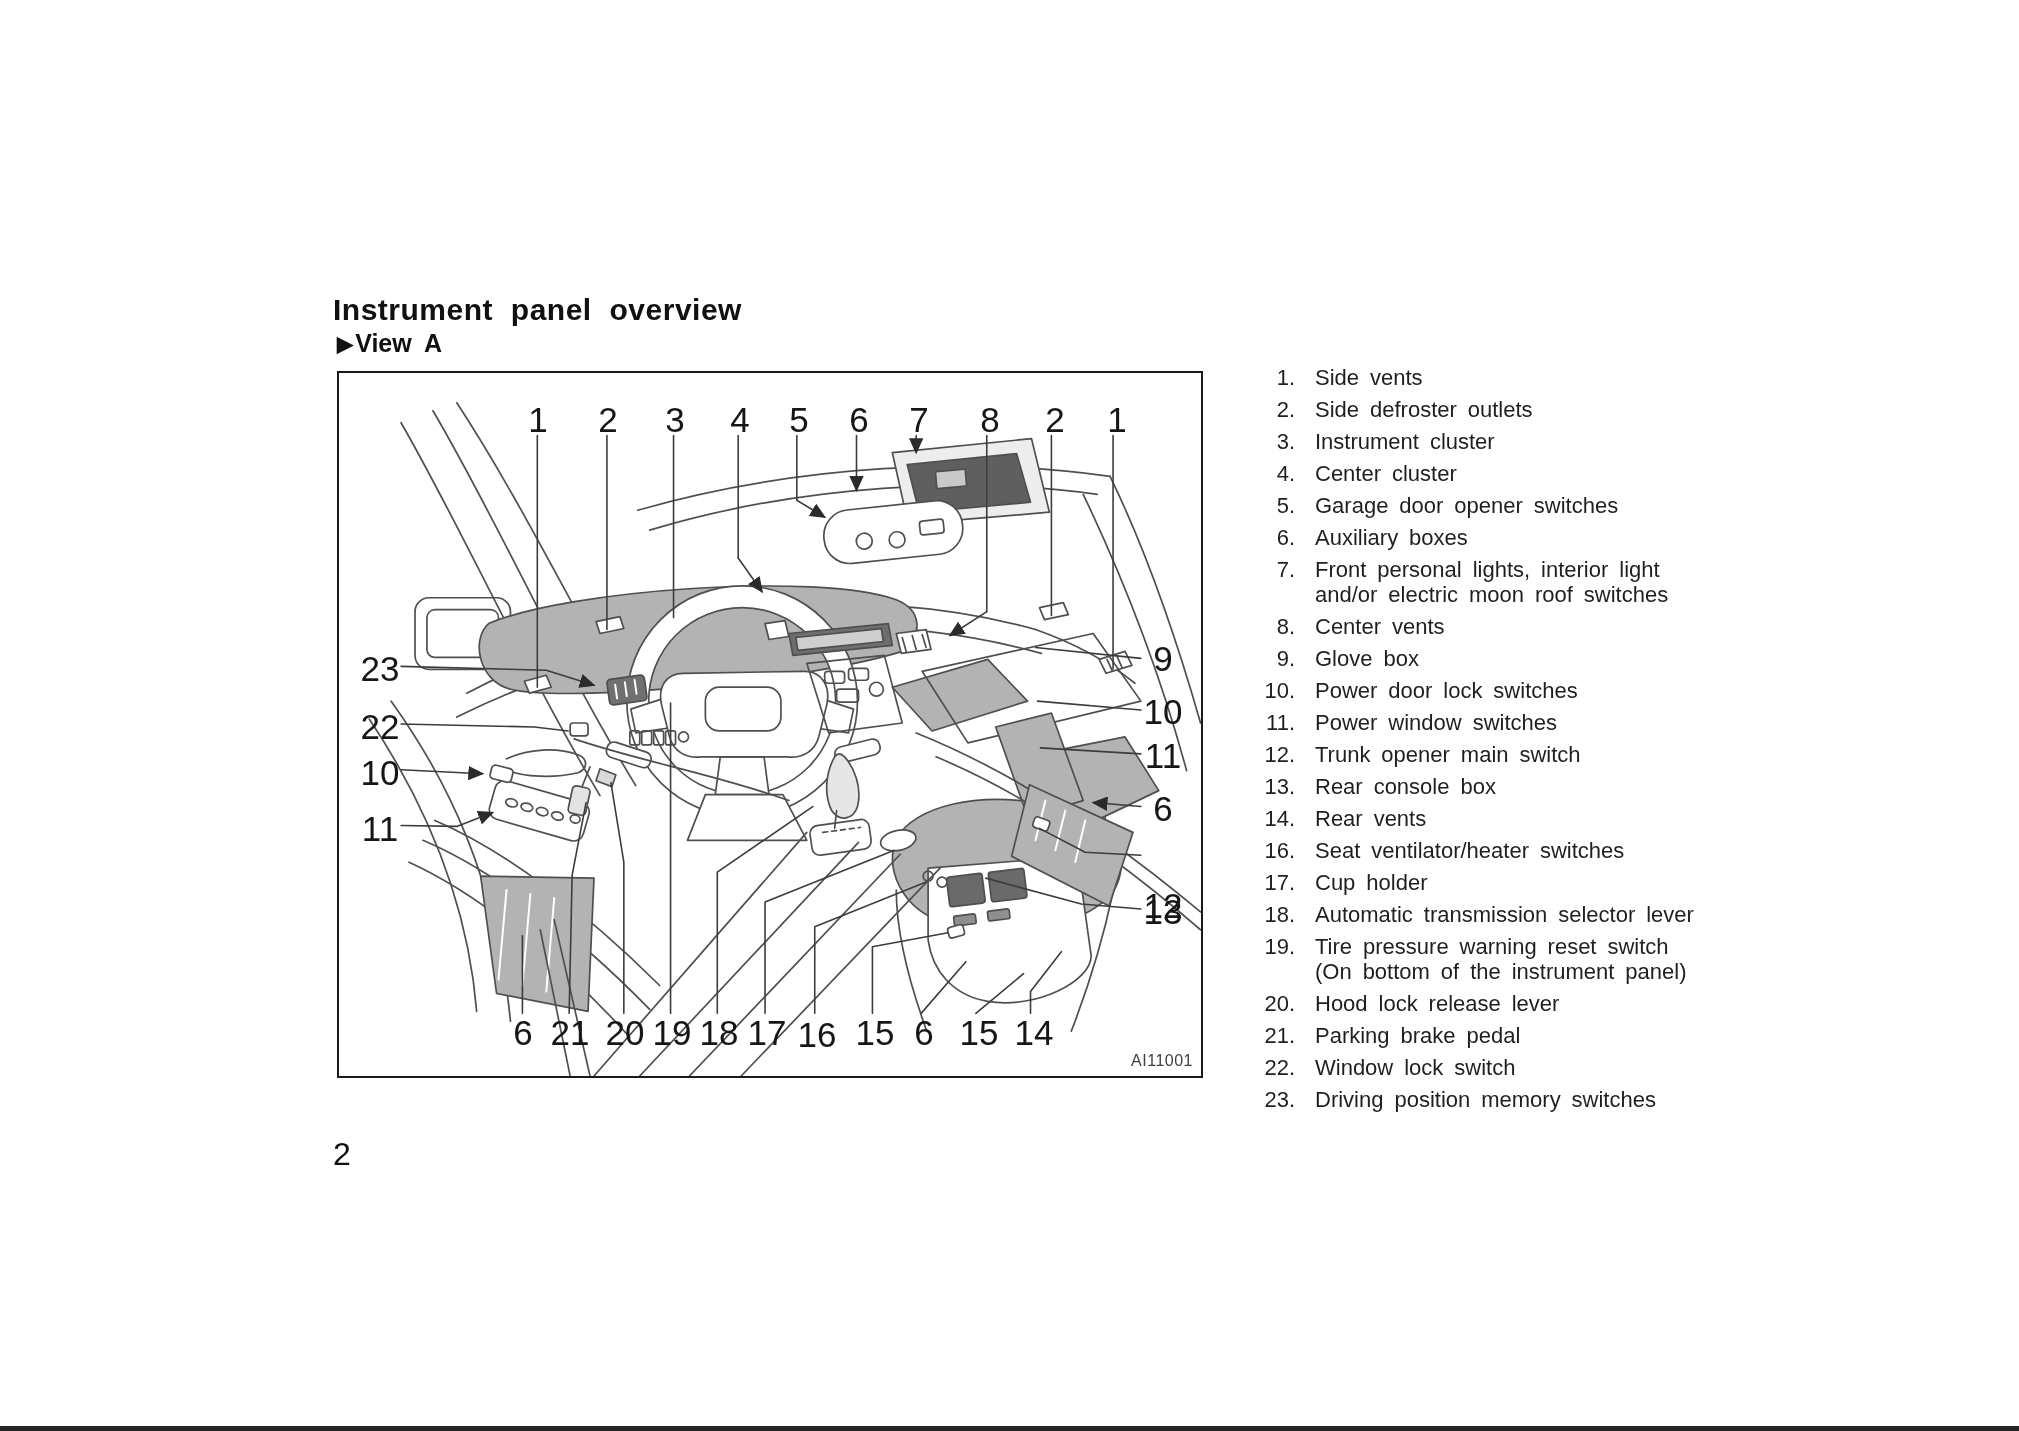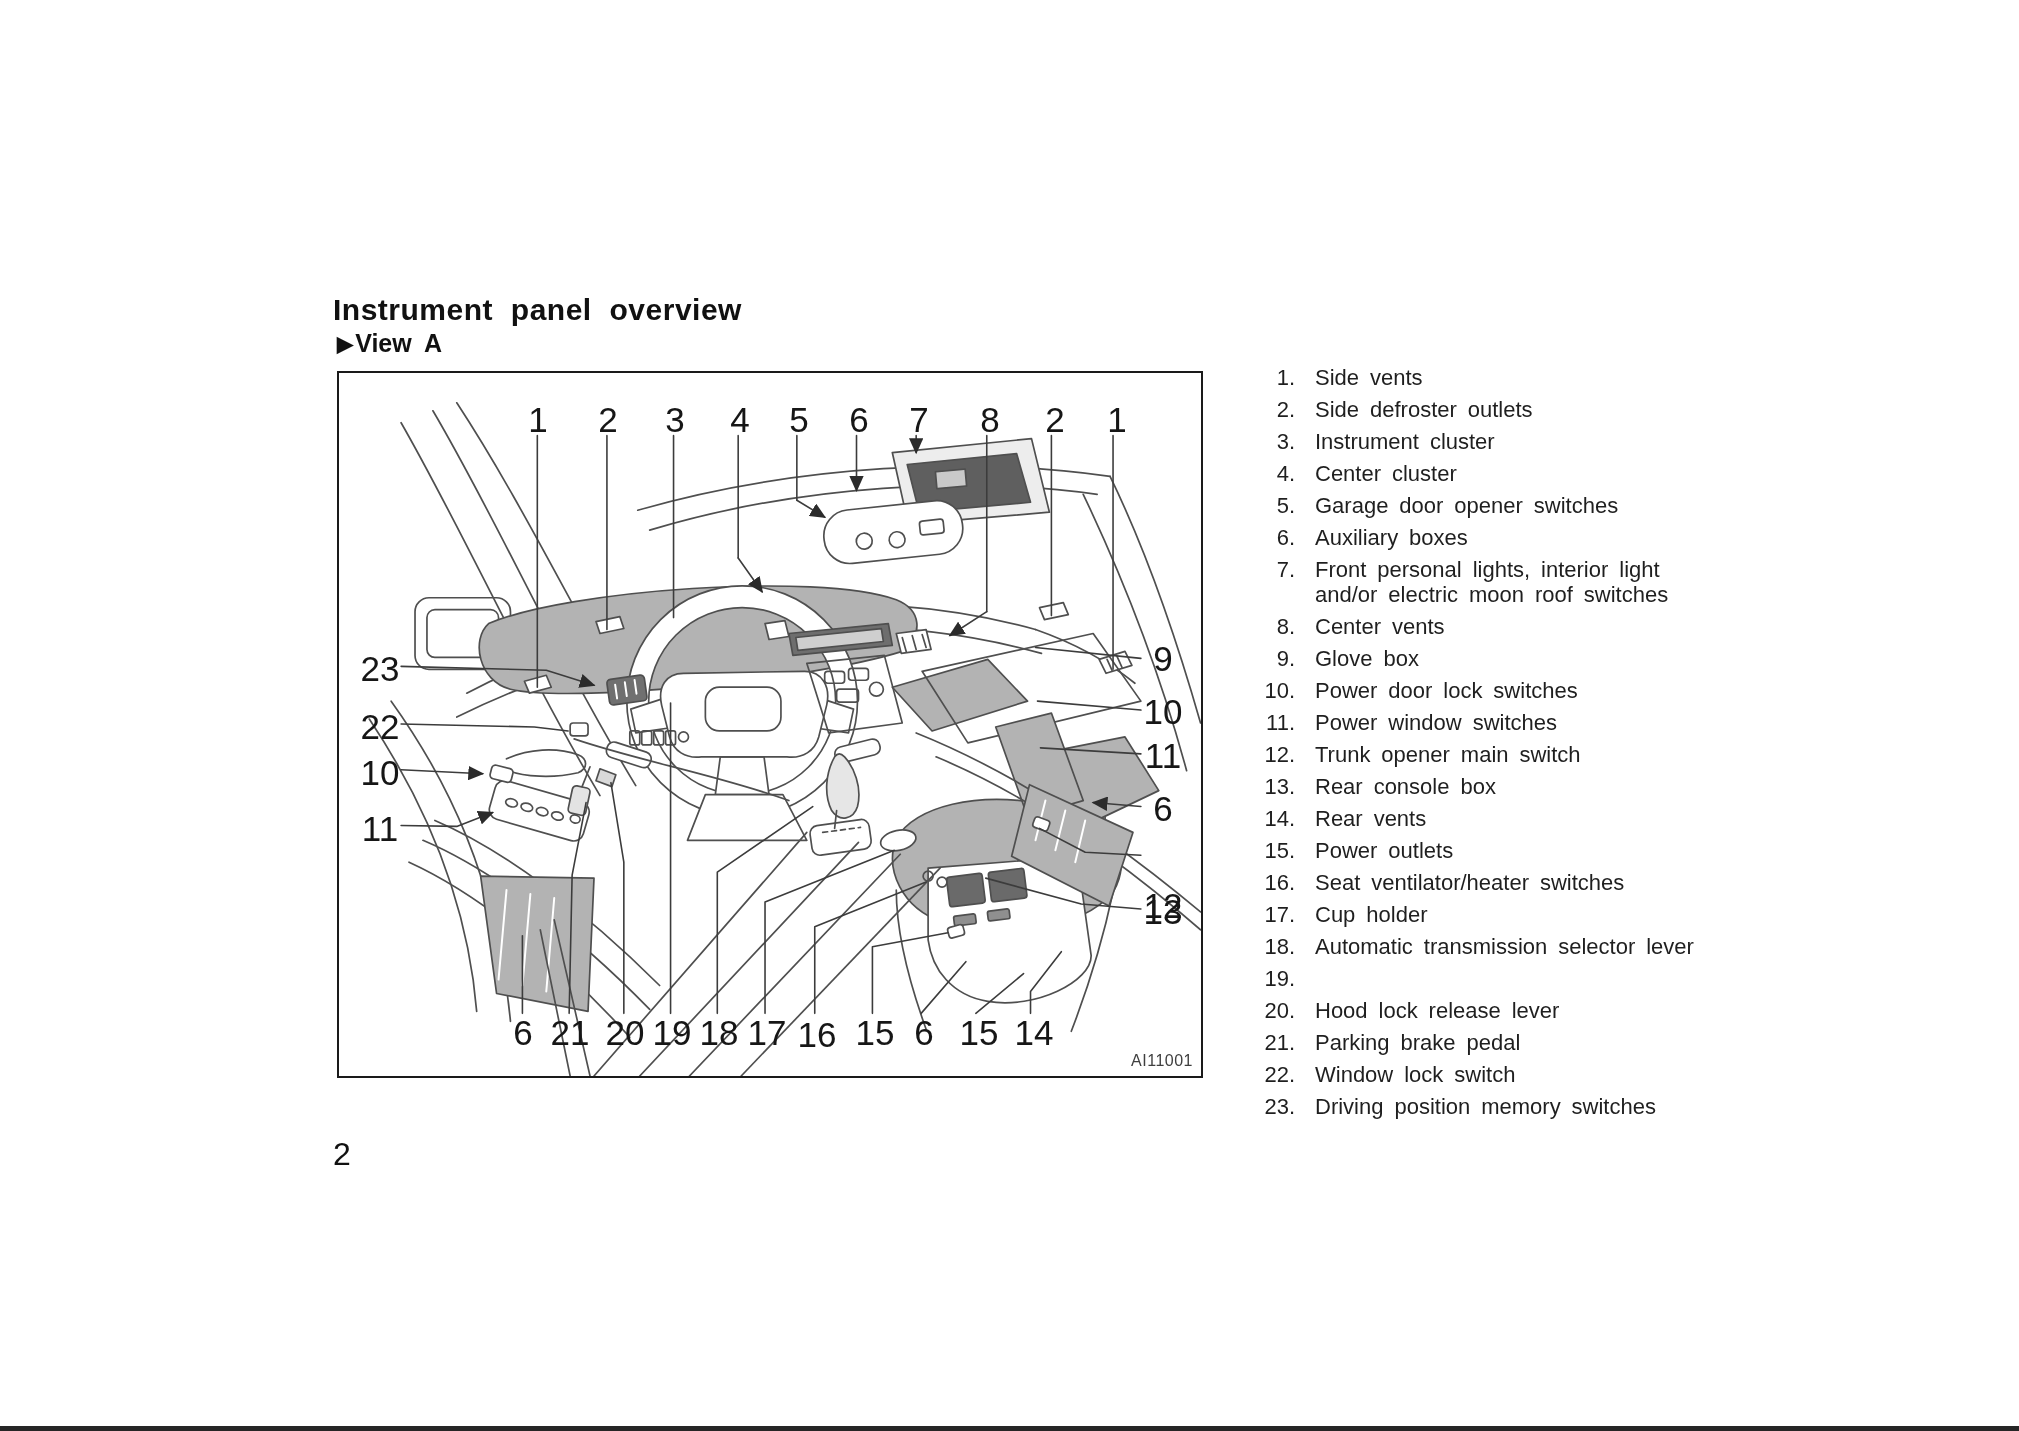--- a/index.html
+++ b/index.html
@@ -324,37 +324,35 @@
       </div>
       <div class="lrow">
         <span class="lnum">13.</span>
         <span class="llabel">Rear console box</span>
       </div>
       <div class="lrow">
         <span class="lnum">14.</span>
         <span class="llabel">Rear vents</span>
       </div>
       <div class="lrow">
-        <span class="lnum">15.</span>
-        <span class="llabel">Power outlets</span>
-      </div>
-      <div class="lrow">
         <span class="lnum">16.</span>
         <span class="llabel">Seat ventilator/heater switches</span>
       </div>
       <div class="lrow">
         <span class="lnum">17.</span>
         <span class="llabel">Cup holder</span>
       </div>
       <div class="lrow">
         <span class="lnum">18.</span>
         <span class="llabel">Automatic transmission selector lever</span>
       </div>
       <div class="lrow">
         <span class="lnum">19.</span>
+        <span class="llabel">Tire pressure warning reset switch
+(On bottom of the instrument panel)</span>
       </div>
       <div class="lrow">
         <span class="lnum">20.</span>
         <span class="llabel">Hood lock release lever</span>
       </div>
       <div class="lrow">
         <span class="lnum">21.</span>
         <span class="llabel">Parking brake pedal</span>
       </div>
       <div class="lrow">

